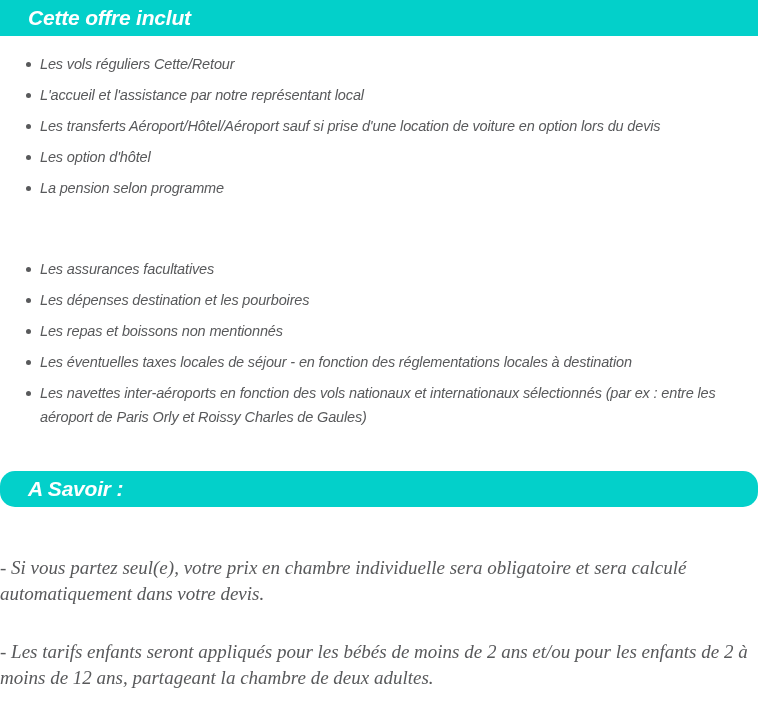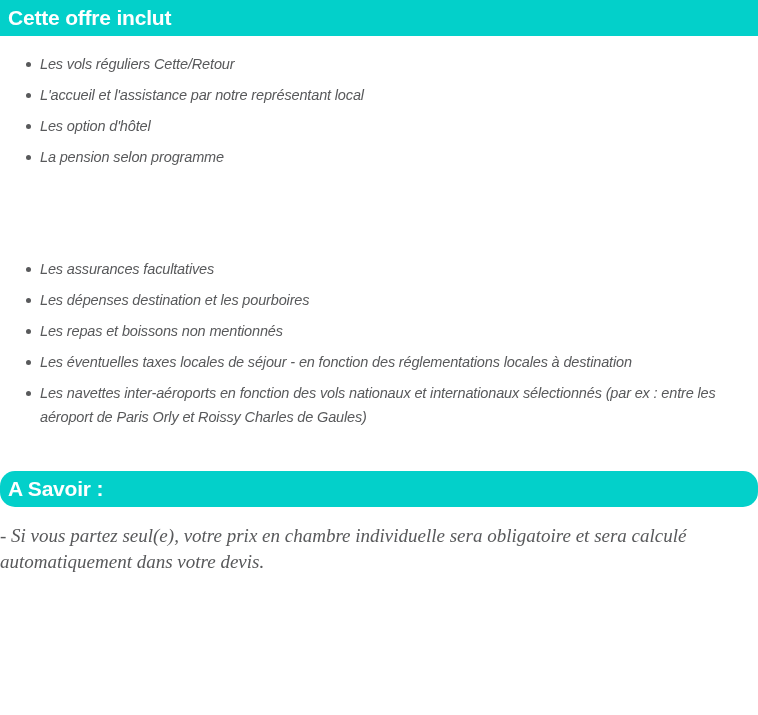--- a/index.html
+++ b/index.html
@@ -25,25 +25,26 @@
   .section-bar {
     position: absolute;
     left: 0;
     width: 758px;
     height: 36px;
     background: #03d0ca;
     box-sizing: border-box;
   }
   .section-bar .bar-title {
     position: absolute;
-    left: 8px;
+    left: 28px;
     top: 50%;
     transform: translateY(-50%);
     color: #ffffff;
     font-family: "Liberation Sans", sans-serif;
+    font-style: italic;
     font-weight: bold;
     font-size: 21px;
     line-height: 22px;
     letter-spacing: -0.2px;
     white-space: nowrap;
   }
 
   #bar-inclut   { top: 0px; }
   #bar-exclut   { top: 223px; }
   #bar-savoir   { top: 471px; border-radius: 15px; }
@@ -95,37 +96,41 @@
     color: #58595b;
     font-family: "Liberation Serif", serif;
     font-style: italic;
     font-weight: normal;
     font-size: 19px;
     line-height: 26px;
     letter-spacing: 0px;
   }
   #savoir-text .savoir-line {
     display: block;
+    margin-top: 32px;
   }
 </style>
 </head>
 <body>
 
 <div class="page">
 
   <div class="section-bar" id="bar-inclut">
     <span class="bar-title">Cette offre inclut</span>
   </div>
 
   <ul class="bullet-list" id="list-inclut">
     <li class="bullet-item">
       <span>Les vols réguliers Cette/Retour</span>
     </li>
     <li class="bullet-item">
       <span>L'accueil et l'assistance par notre représentant local</span>
+    </li>
+    <li class="bullet-item">
+      <span>Les transferts Aéroport/Hôtel/Aéroport sauf si prise d'une location de voiture en option lors du devis</span>
     </li>
     <li class="bullet-item">
       <span>Les option d'hôtel</span>
     </li>
     <li class="bullet-item">
       <span>La pension selon programme</span>
     </li>
   </ul>
 
 
@@ -146,15 +151,16 @@
       <span>Les navettes inter-aéroports en fonction des vols nationaux et internationaux sélectionnés (par ex : entre les aéroport de Paris Orly et Roissy Charles de Gaules)</span>
     </li>
   </ul>
 
   <div class="section-bar" id="bar-savoir">
     <span class="bar-title">A Savoir :</span>
   </div>
 
   <div id="savoir-text">
     <span class="savoir-line">- Si vous partez seul(e), votre prix en chambre individuelle sera obligatoire et sera calculé automatiquement dans votre devis.</span>
+    <span class="savoir-line">- Les tarifs enfants seront appliqués pour les bébés de moins de 2 ans et/ou pour les enfants de 2 à moins de 12 ans, partageant la chambre de deux adultes.</span>
   </div>
 
 </div>
 
 </body></html>

